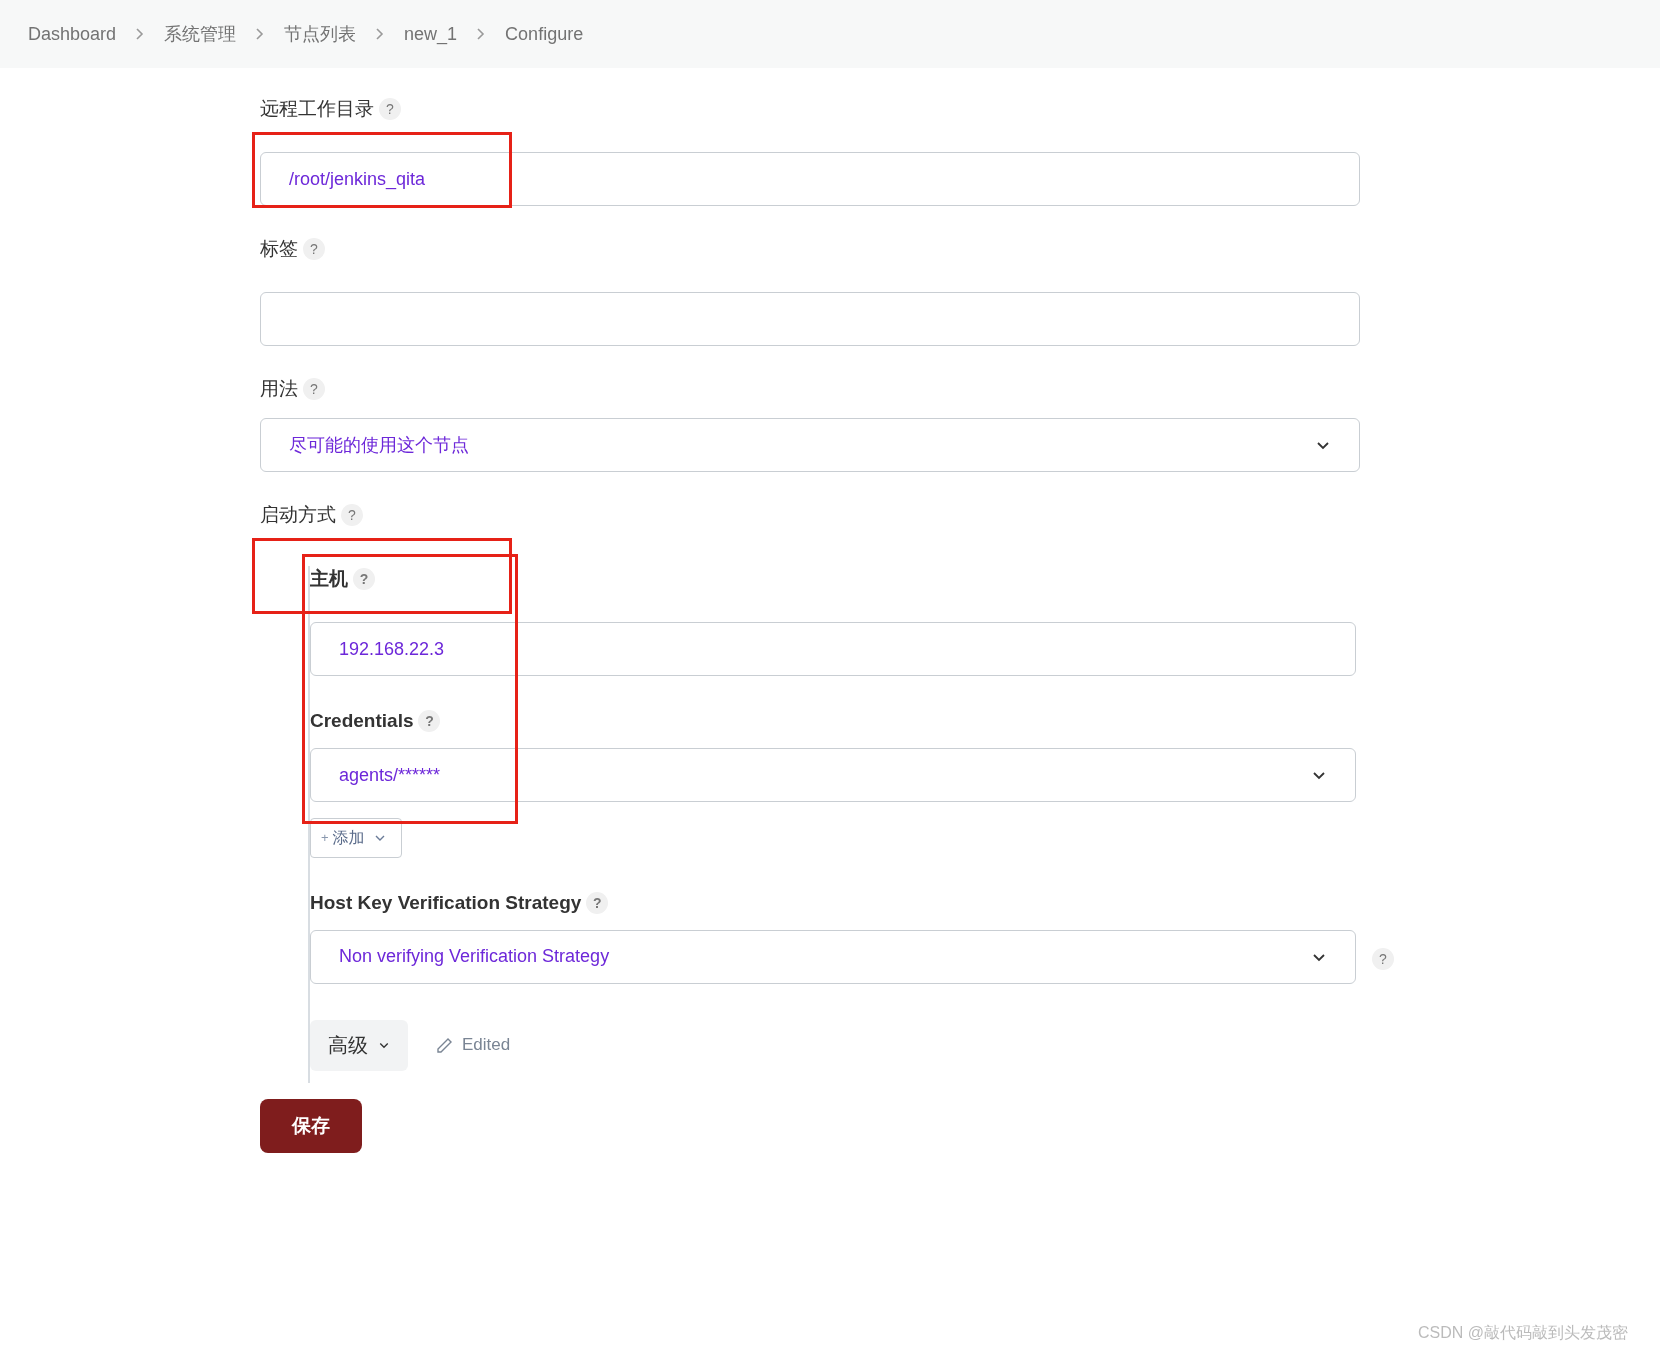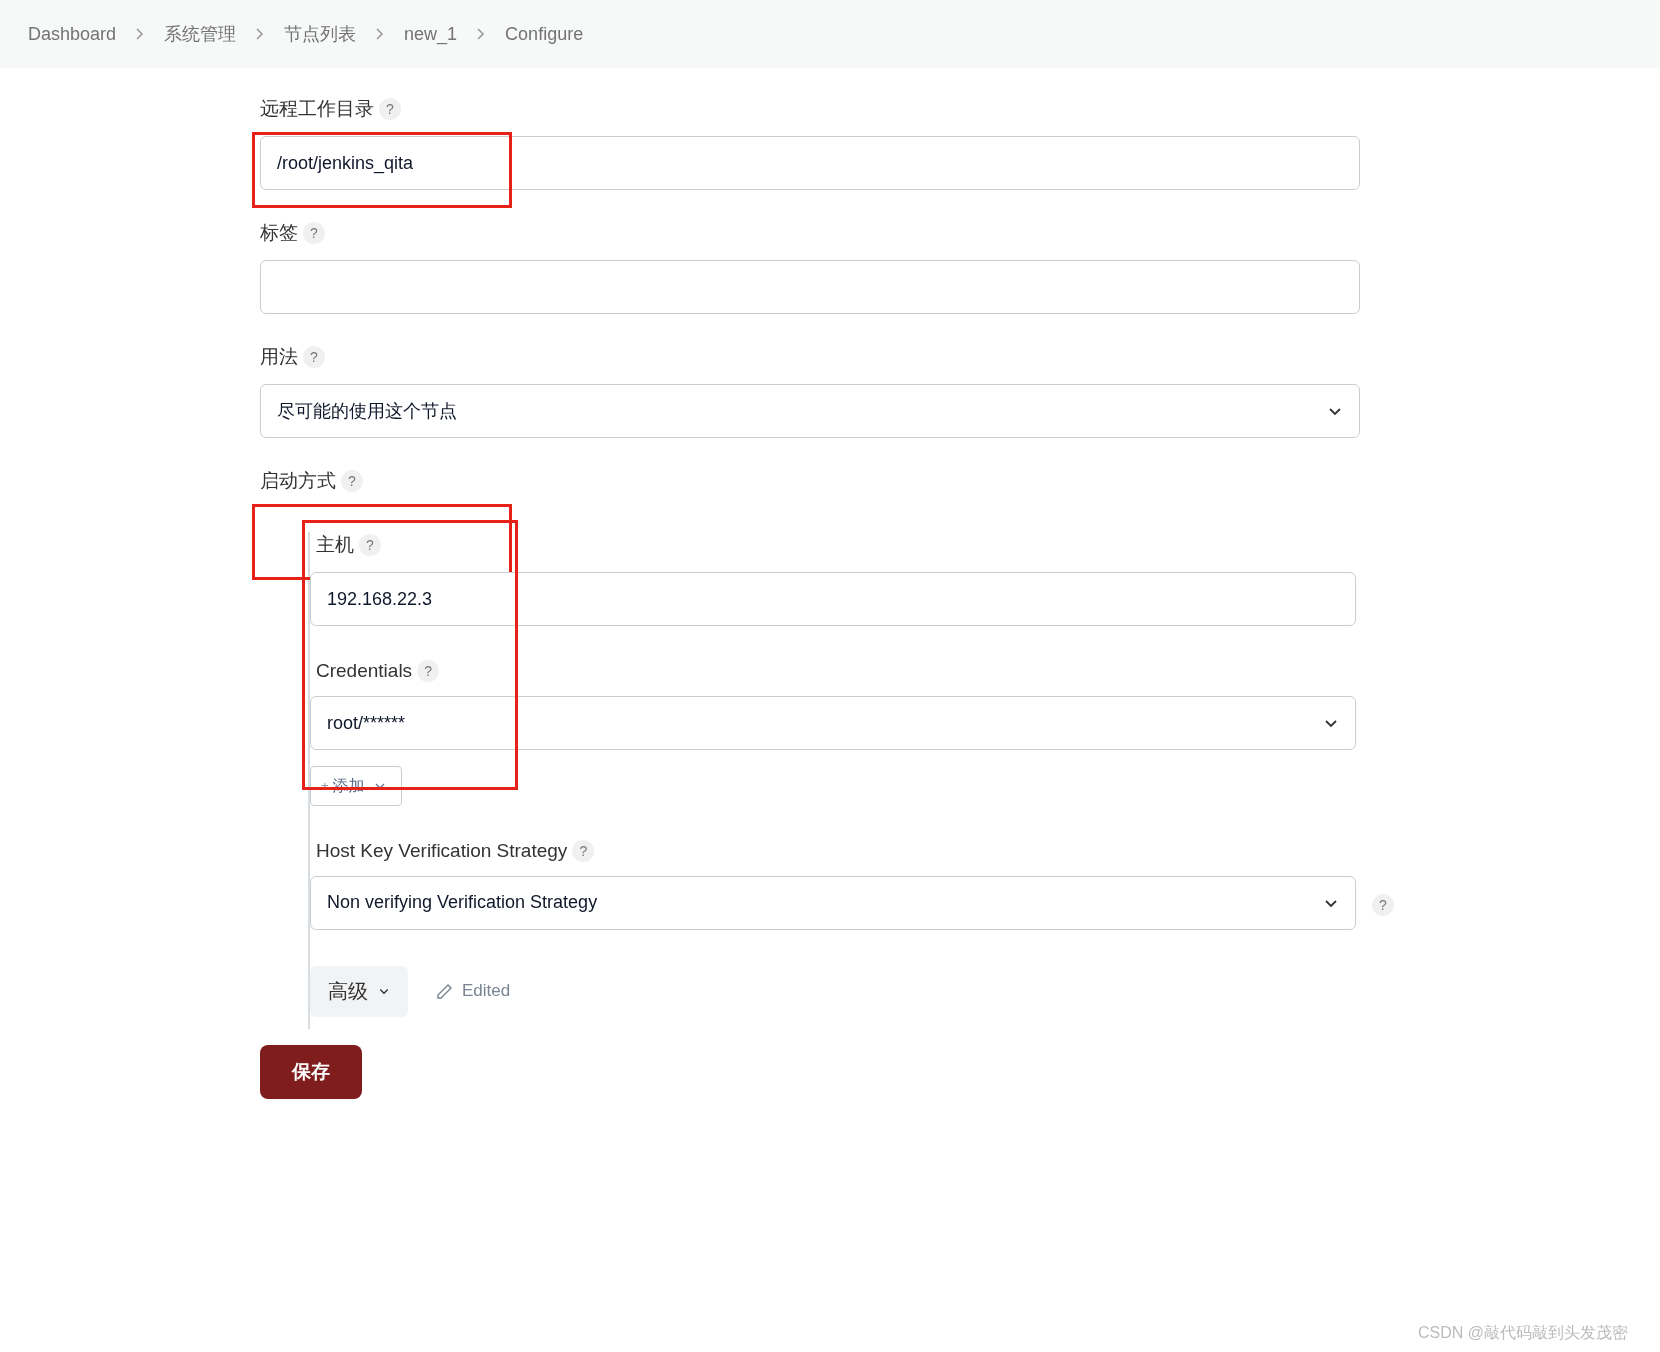--- a/index.html
+++ b/index.html
@@ -53,25 +53,26 @@
     .help-icon-floating {
       position: absolute;
       right: -38px;
       bottom: 14px;
     }
     .form-input, .form-select {
       width: 100%;
       height: 54px;
       border: 1px solid #c9ced3;
       border-radius: 6px;
-      padding: 0 16px;
+      padding: 0 28px;
       font-size: 18px;
-      color: #0f172a;
+      color: #6d28d9;
       background: #fff;
       outline: none;
+      margin-top: 16px;
     }
     .form-select {
       display: flex;
       align-items: center;
       justify-content: space-between;
       cursor: pointer;
     }
     .chevron-down {
       width: 16px; height: 16px;
       display: inline-flex;
@@ -88,21 +89,21 @@
       padding-left: 0;
       margin-top: 38px;
       padding-top: 0;
       width: 1048px;
     }
     .sub-section .form-label,
     .sub-section .form-input,
     .sub-section .form-select,
     .sub-section .add-btn,
     .sub-section .advanced-row { }
-    .sub-section .form-label { margin-left: 6px; }
+    .sub-section .form-label { margin-left: 0; font-weight: bold; }
     .sub-field { padding-left: 0; margin-bottom: 34px; }
     .sub-field .form-label { padding-left: 0; }
     .add-btn {
       display: inline-flex;
       align-items: center;
       gap: 4px;
       border: 1px solid #c9ced3;
       border-radius: 4px;
       padding: 10px 16px 10px 10px;
       font-size: 16px;
@@ -245,21 +246,21 @@
         <input class="form-input" value="192.168.22.3" style="">
         <div class="highlight-red" style="left:-8px; top:-12px; width:216px; height:270px;"></div>
       </div>
 
       <div class="sub-field">
         <div class="form-label">
           <span>Credentials</span>
           <span class="help-icon">?</span>
         </div>
         <div class="form-select">
-          <span>root/******</span>
+          <span>agents/******</span>
           <span class="chevron-down">
               <svg viewBox="0 0 16 16">
                 <path d="M3 6 L8 11 L13 6" stroke="#333" stroke-width="1.8" fill="none"></path>
               </svg>
             </span>
         </div>
         <button class="add-btn">
           <span class="plus">+</span>
           <span class="add-text">添加</span>
           <span class="chev-small">

